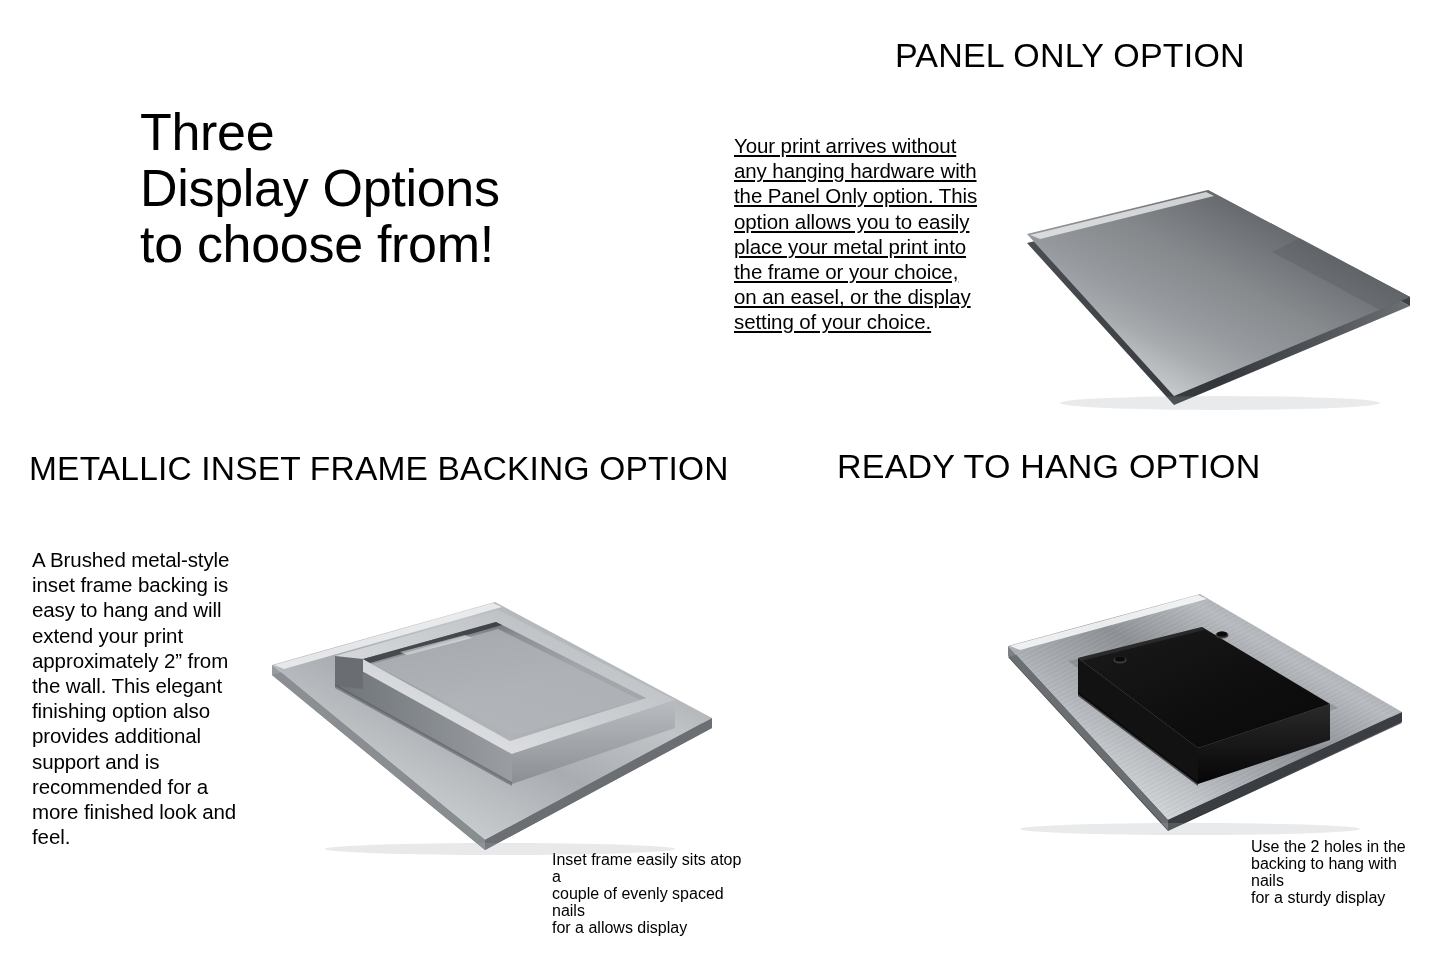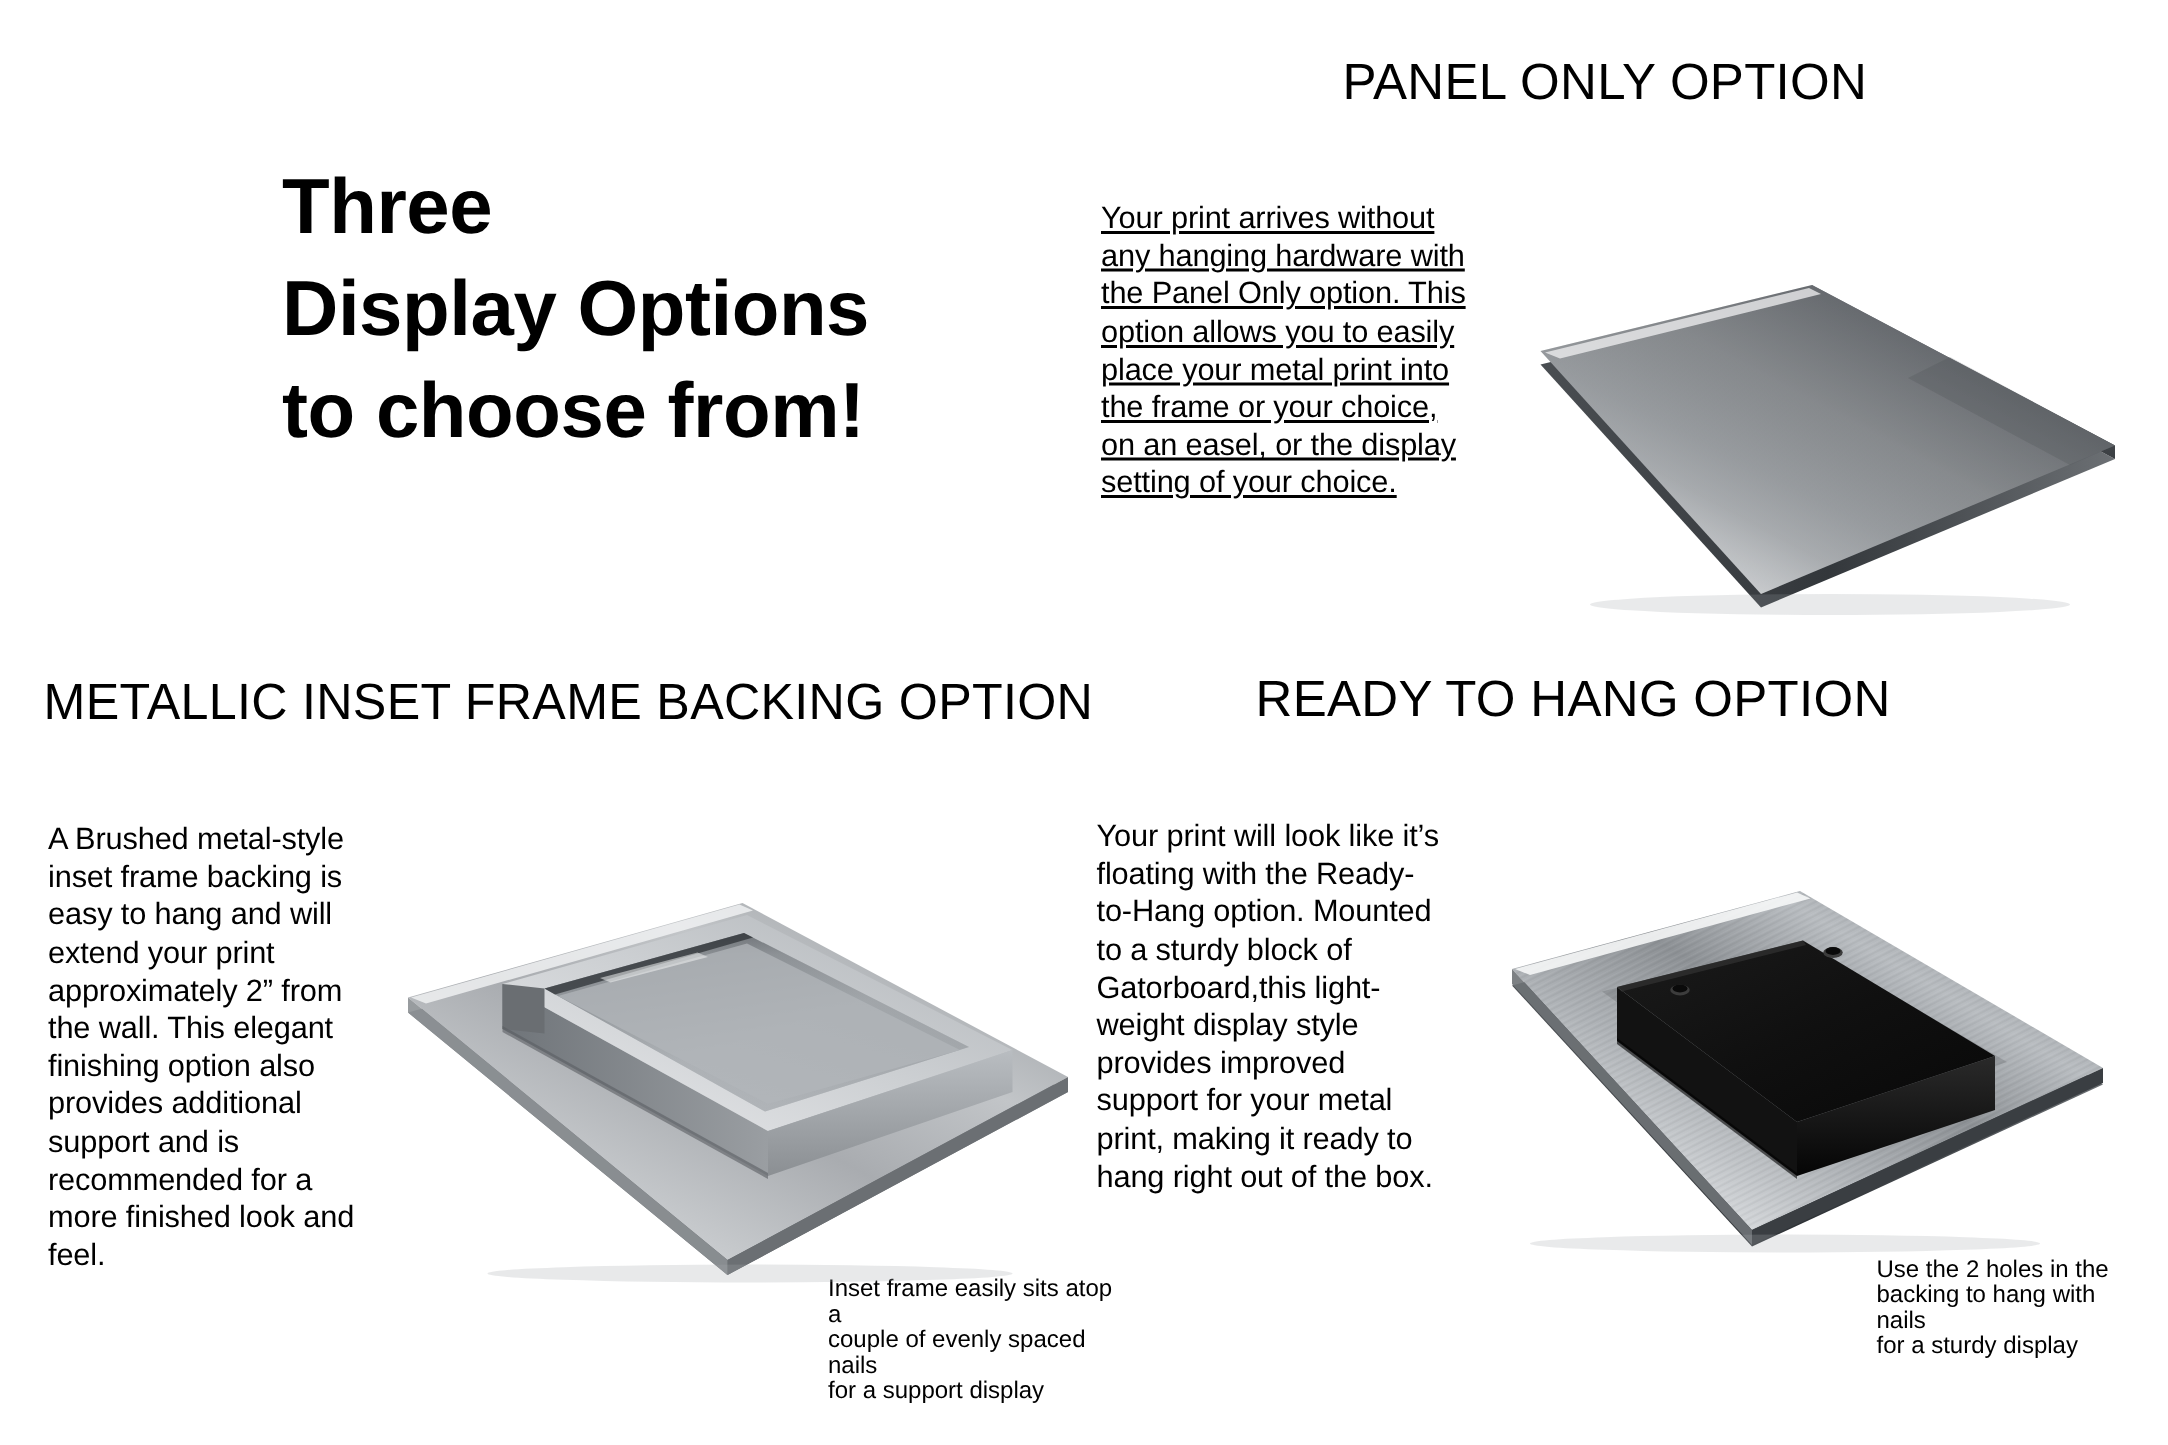--- a/index.html
+++ b/index.html
@@ -19,25 +19,24 @@
     background: #ffffff;
     overflow: hidden;
   }
 
   
   .main-title {
     position: absolute;
     left: 140px;
     top: 104px;
     font-size: 52px;
-    line-height: 68px;
-    font-weight: 700;
+    line-height: 56px;
+    font-weight: 400;
     letter-spacing: -0.3px;
     white-space: pre-line;
-    margin-left: 48px;
   }
 
   .section-heading {
     position: absolute;
     font-size: 34px;
     line-height: 38px;
     font-weight: 400;
     letter-spacing: 0.2px;
     white-space: nowrap;
   }
@@ -126,21 +125,21 @@
       <ellipse cx="220" cy="243" rx="160" ry="7" fill="#9aa0a4" opacity="0.22"></ellipse>
     </svg>
   </div>
 
   <div class="section-heading" id="heading-inset">METALLIC INSET FRAME BACKING OPTION</div>
 
   <div class="body-copy" id="copy-inset">A Brushed metal-style inset frame backing is easy to hang and will extend your print approximately 2” from the wall. This elegant finishing option also provides additional support and is recommended for a more finished look and feel.</div>
 
   <div class="caption" id="caption-inset">Inset frame easily sits atop a
 couple of evenly spaced nails
-for a support display</div>
+for a allows display</div>
 
   <div class="illus" id="illus-inset" style="left:250px; top:588px;">
     <svg width="480" height="270" viewBox="0 0 480 270">
       <defs>
         <linearGradient id="gBaseTop" x1="0.05" y1="0.9" x2="0.85" y2="0.08">
           <stop offset="0" stop-color="#e4e5e7"></stop>
           <stop offset="0.22" stop-color="#c6c9cc"></stop>
           <stop offset="0.48" stop-color="#a9acb0"></stop>
           <stop offset="0.74" stop-color="#c2c5c8"></stop>
           <stop offset="1" stop-color="#9ea2a6"></stop>
@@ -214,21 +213,20 @@
 
       <polygon points="235,252 462,130 462,140 235,262" fill="#6b6f73"></polygon>
       <polygon points="22,77 235,252 235,262 22,87" fill="#8d9195" opacity="0.9"></polygon>
 
       <ellipse cx="250" cy="261" rx="175" ry="6" fill="#a3a8ac" opacity="0.25"></ellipse>
     </svg>
   </div>
 
   <div class="section-heading" id="heading-ready">READY TO HANG OPTION</div>
 
-  <div class="body-copy" id="copy-ready">Your print will look like it’s floating with the Ready-to-Hang option. Mounted to a sturdy block of Gatorboard,this light-weight display style provides improved support for your metal print, making it ready to hang right out of the box.</div>
 
   <div class="caption" id="caption-ready">Use the 2 holes in the
 backing to hang with nails
 for a sturdy display</div>
 
   <div class="illus" id="illus-ready" style="left:950px; top:588px;">
     <svg width="470" height="255" viewBox="0 0 470 255">
       <defs>
         <linearGradient id="gBrushTop" x1="0.08" y1="0.88" x2="0.9" y2="0.08">
           <stop offset="0" stop-color="#f2f3f4"></stop>

